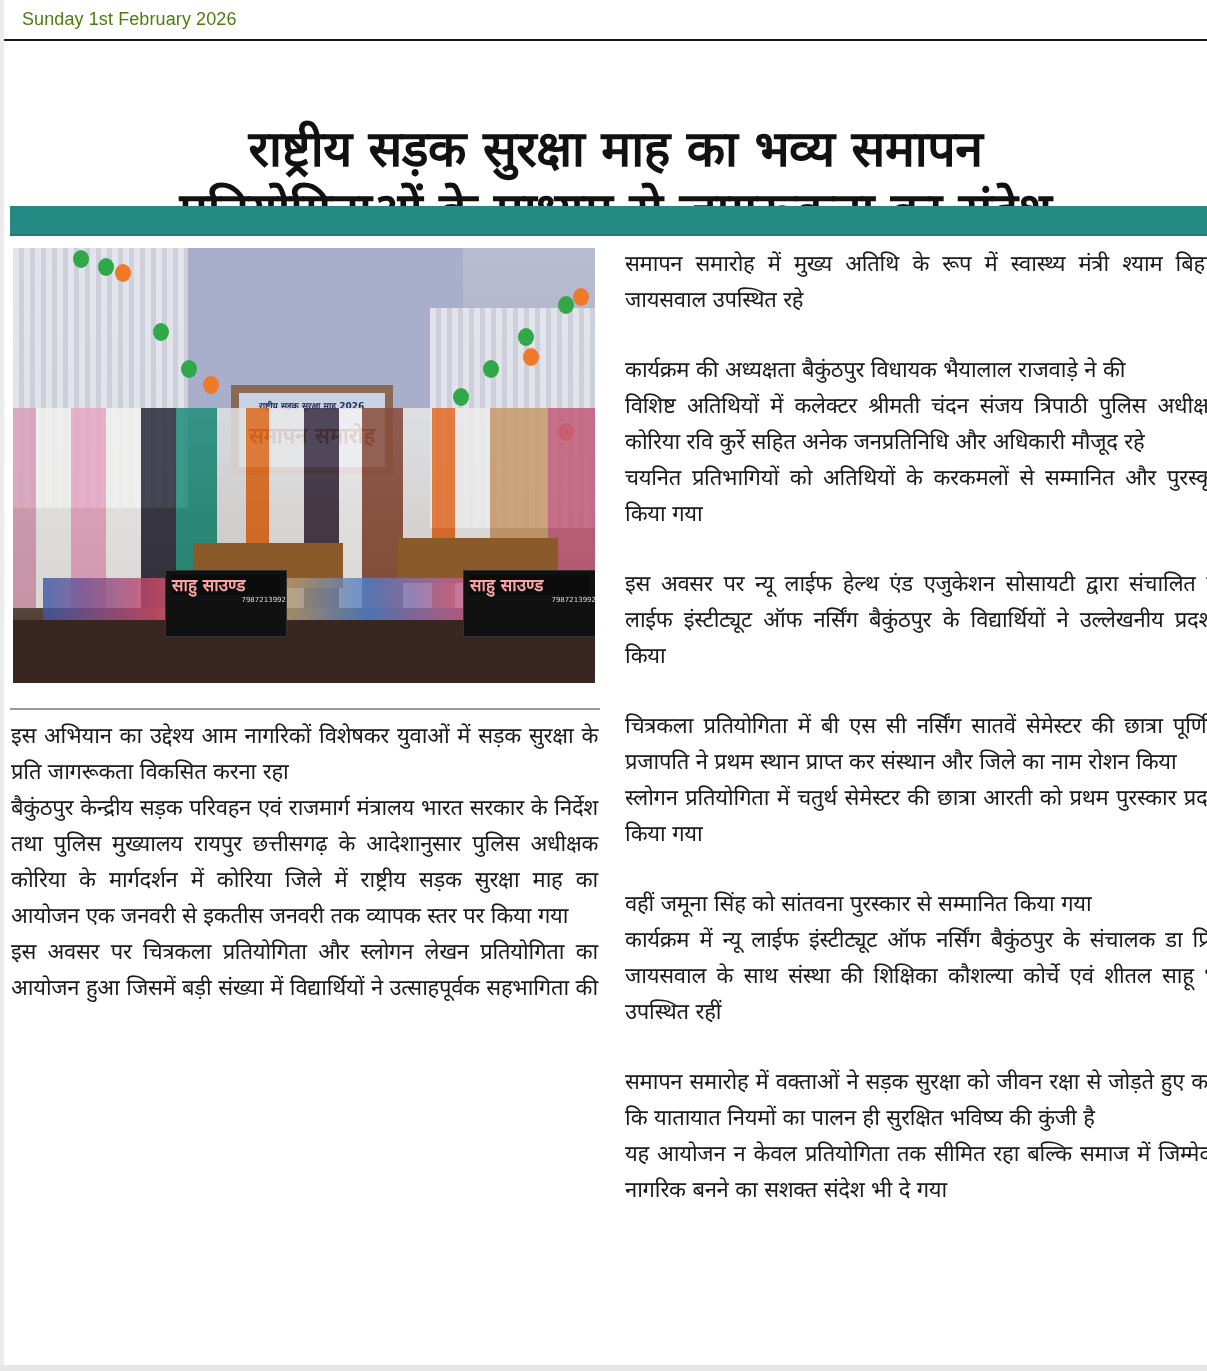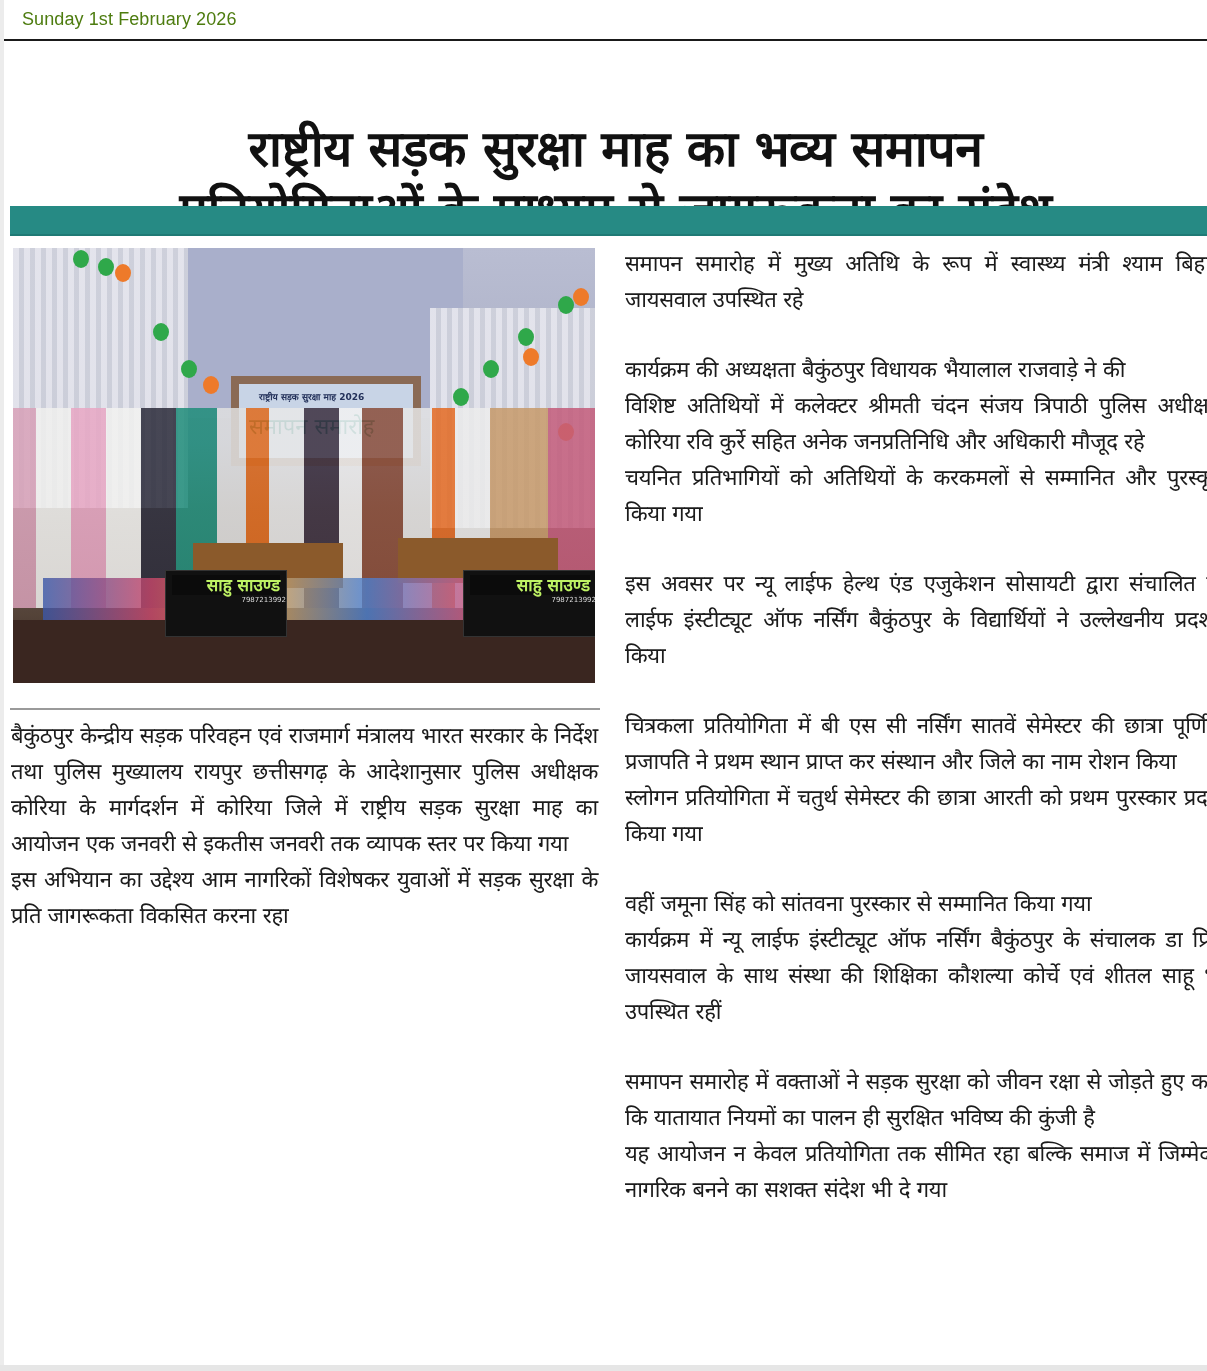--- a/index.html
+++ b/index.html
@@ -76,32 +76,32 @@
     position: absolute; left: 0; top: 0; width: 175px; height: 260px;
     background: repeating-linear-gradient(90deg, #e8e8ef 0 6px, #d0d2dc 6px 11px);
     opacity: 0.9;
   }
   .photo .curtain-r {
     position: absolute; right: 0; top: 60px; width: 165px; height: 220px;
     background: repeating-linear-gradient(90deg, #e8e8ef 0 6px, #d0d2dc 6px 11px);
     opacity: 0.9;
   }
   .photo .banner {
-    position: absolute; left: 218px; top: 128px; width: 190px; height: 90px;
+    position: absolute; left: 218px; top: 137px; width: 162px; height: 90px;
     background: #c8d4e6;
     border: 8px solid #8a6a55;
     box-sizing: border-box;
   }
   .photo .banner-text {
     position: absolute; left: 20px; top: 6px;
     font-size: 9px; font-weight: bold; color: #23315a; white-space: nowrap;
   }
   .photo .banner-red {
     position: absolute; left: 10px; top: 26px;
-    font-size: 22px; font-weight: normal; color: #0f766e; white-space: nowrap;
+    font-size: 22px; font-weight: bold; color: #7f1d1d; white-space: nowrap;
   }
   .photo .people {
     position: absolute; left: 0; top: 160px; width: 582px; height: 200px;
     background:
       linear-gradient(90deg,
         #d8a1b8 0 4%, #f0f0ee 4% 10%, #e8a7c4 10% 16%, #f2f2f0 16% 22%,
         #2b2b3a 22% 28%, #1f8d7a 28% 35%, #e0e0e0 35% 40%,
         #e06a1c 40% 44%, #e8e8e8 44% 50%, #3b2f3f 50% 56%, #f2f2f2 56% 60%,
         #8a4d3a 60% 67%, #e6e6e6 67% 72%, #e46a22 72% 76%, #ececec 76% 82%,
         #c79a6a 82% 92%, #c35b7a 92% 100%);
@@ -125,23 +125,23 @@
     background: #3a2620;
   }
   .photo .speaker {
     position: absolute; width: 120px; height: 65px;
     background: #111;
     border: 1px solid #333;
   }
   .photo .speaker-label {
     position: absolute; left: 6px; top: 4px; right: 6px;
     background: #0b0b0b;
-    color: #bef264;
+    color: #fca5a5;
     font-size: 17px; font-weight: bold;
-    text-align: right; white-space: nowrap;
+    text-align: left; white-space: nowrap;
     line-height: 20px;
   }
   .photo .speaker-phone {
     position: absolute; left: 0; right: 0; top: 25px;
     color: #ddd; font-size: 7px; text-align: right;
   }
   .photo .balloon {
     position: absolute; width: 16px; height: 18px; border-radius: 50%;
   }
   .divider {
@@ -215,22 +215,23 @@
   </div>
   <div class="speaker" style="left:450px;top:322px;width:132px;">
     <div class="speaker-label">साहु साउण्ड</div>
     <div class="speaker-phone">7987213992</div>
   </div>
 </div>
 
 <div class="divider"></div>
 
 <div class="col col-left">
+  <p class="para">इस अभियान का उद्देश्य आम नागरिकों विशेषकर युवाओं में सड़क सुरक्षा के प्रति जागरूकता विकसित करना रहा</p>
   <p class="para">बैकुंठपुर केन्द्रीय सड़क परिवहन एवं राजमार्ग मंत्रालय भारत सरकार के निर्देश तथा पुलिस मुख्यालय रायपुर छत्तीसगढ़ के आदेशानुसार पुलिस अधीक्षक कोरिया के मार्गदर्शन में कोरिया जिले में राष्ट्रीय सड़क सुरक्षा माह का आयोजन एक जनवरी से इकतीस जनवरी तक व्यापक स्तर पर किया गया</p>
-  <p class="para">इस अभियान का उद्देश्य आम नागरिकों विशेषकर युवाओं में सड़क सुरक्षा के प्रति जागरूकता विकसित करना रहा</p>
+  <p class="para">इस अवसर पर चित्रकला प्रतियोगिता और स्लोगन लेखन प्रतियोगिता का आयोजन हुआ जिसमें बड़ी संख्या में विद्यार्थियों ने उत्साहपूर्वक सहभागिता की</p>
 </div>
 
 <div class="col col-right">
   <p class="para">समापन समारोह में मुख्य अतिथि के रूप में स्वास्थ्य मंत्री श्याम बिहारी जायसवाल उपस्थित रहे</p>
   <p class="para gap">कार्यक्रम की अध्यक्षता बैकुंठपुर विधायक भैयालाल राजवाड़े ने की</p>
   <p class="para">विशिष्ट अतिथियों में कलेक्टर श्रीमती चंदन संजय त्रिपाठी पुलिस अधीक्षक कोरिया रवि कुर्रे सहित अनेक जनप्रतिनिधि और अधिकारी मौजूद रहे</p>
   <p class="para">चयनित प्रतिभागियों को अतिथियों के करकमलों से सम्मानित और पुरस्कृत किया गया</p>
   <p class="para gap">इस अवसर पर न्यू लाईफ हेल्थ एंड एजुकेशन सोसायटी द्वारा संचालित न्यू लाईफ इंस्टीट्यूट ऑफ नर्सिंग बैकुंठपुर के विद्यार्थियों ने उल्लेखनीय प्रदर्शन किया</p>
   <p class="para gap">चित्रकला प्रतियोगिता में बी एस सी नर्सिंग सातवें सेमेस्टर की छात्रा पूर्णिमा प्रजापति ने प्रथम स्थान प्राप्त कर संस्थान और जिले का नाम रोशन किया</p>
   <p class="para">स्लोगन प्रतियोगिता में चतुर्थ सेमेस्टर की छात्रा आरती को प्रथम पुरस्कार प्रदान किया गया</p>

